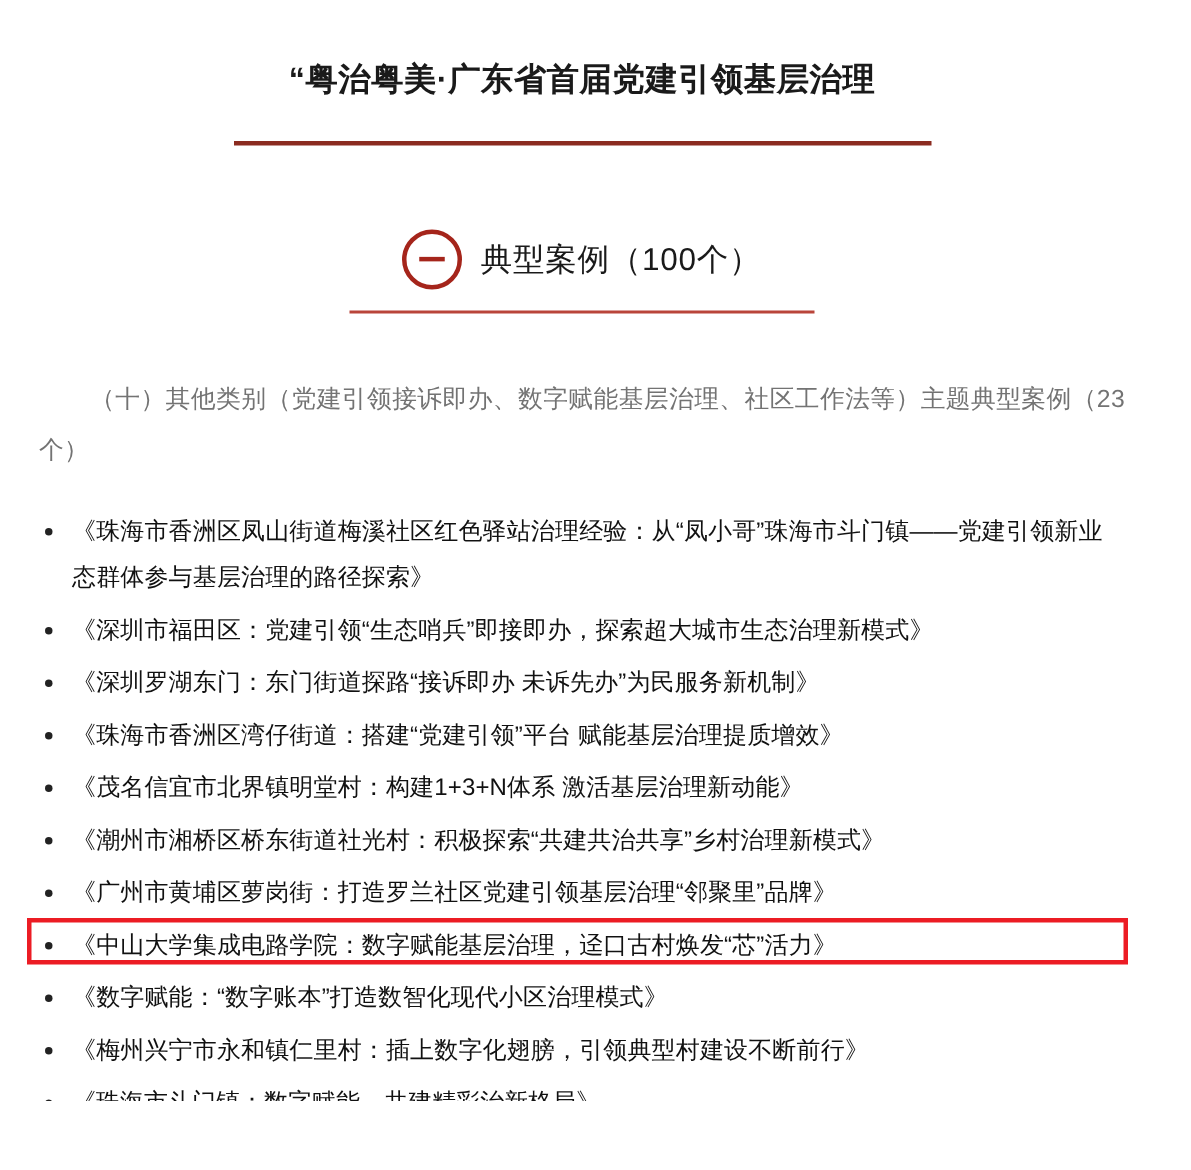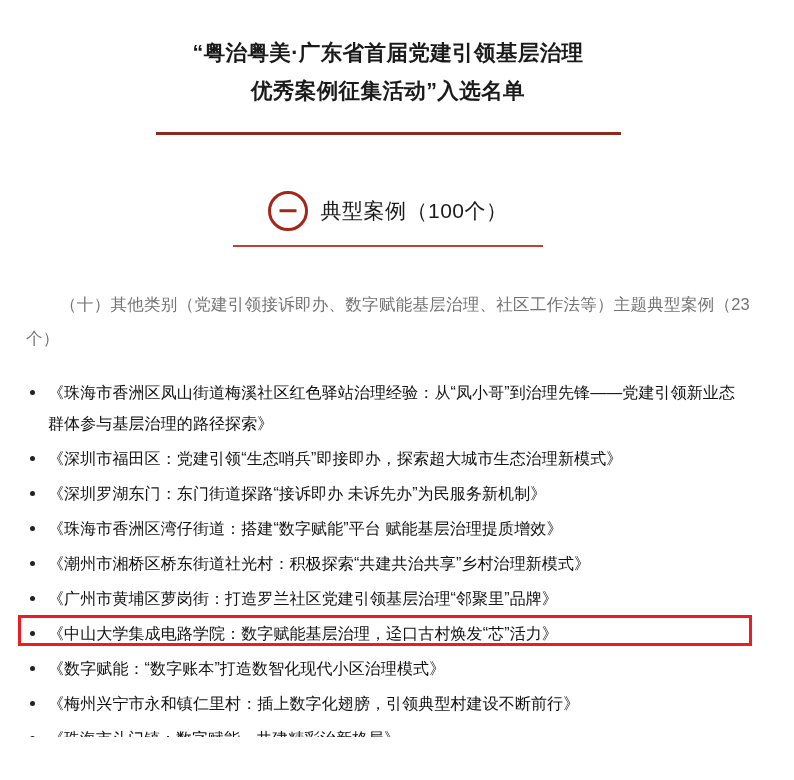--- a/index.html
+++ b/index.html
@@ -171,47 +171,50 @@
     background: #222222;
   }
 </style>
 </head>
 <body>
 
 <div class="page">
 
   <div class="title-block">
     <div class="title-line">“粤治粤美·广东省首届党建引领基层治理</div>
-    <div class="title-line">优秀案例征集活动”入选名单</div>
     <div class="title-rule"></div>
   </div>
 
   <div class="section-head">
     <span class="circle-badge"></span><span class="section-title">典型案例（100个）</span>
     <div class="section-rule"></div>
   </div>
 
   <div class="subsection"><span class="indent"></span><span>（十）其他类别（党建引领接诉即办、数字赋能基层治理、社区工作法等）主题典型案例（23个）</span></div>
 
   <ul class="case-list">
     <li class="case-item two-line">
       <span class="bullet"></span>
-      <span class="text">《珠海市香洲区凤山街道梅溪社区红色驿站治理经验：从“凤小哥”到治理先锋——党建引领新业态群体参与基层治理的路径探索》</span>
+      <span class="text">《珠海市香洲区凤山街道梅溪社区红色驿站治理经验：从“凤小哥”珠海市斗门镇——党建引领新业态群体参与基层治理的路径探索》</span>
     </li>
     <li class="case-item">
       <span class="bullet"></span>
       <span class="text">《深圳市福田区：党建引领“生态哨兵”即接即办，探索超大城市生态治理新模式》</span>
     </li>
     <li class="case-item">
       <span class="bullet"></span>
       <span class="text">《深圳罗湖东门：东门街道探路“接诉即办 未诉先办”为民服务新机制》</span>
     </li>
     <li class="case-item">
       <span class="bullet"></span>
-      <span class="text">《珠海市香洲区湾仔街道：搭建“数字赋能”平台 赋能基层治理提质增效》</span>
+      <span class="text">《珠海市香洲区湾仔街道：搭建“党建引领”平台 赋能基层治理提质增效》</span>
+    </li>
+    <li class="case-item">
+      <span class="bullet"></span>
+      <span class="text">《茂名信宜市北界镇明堂村：构建1+3+N体系 激活基层治理新动能》</span>
     </li>
     <li class="case-item">
       <span class="bullet"></span>
       <span class="text">《潮州市湘桥区桥东街道社光村：积极探索“共建共治共享”乡村治理新模式》</span>
     </li>
     <li class="case-item">
       <span class="bullet"></span>
       <span class="text">《广州市黄埔区萝岗街：打造罗兰社区党建引领基层治理“邻聚里”品牌》</span>
     </li>
     <li class="case-item highlight">

